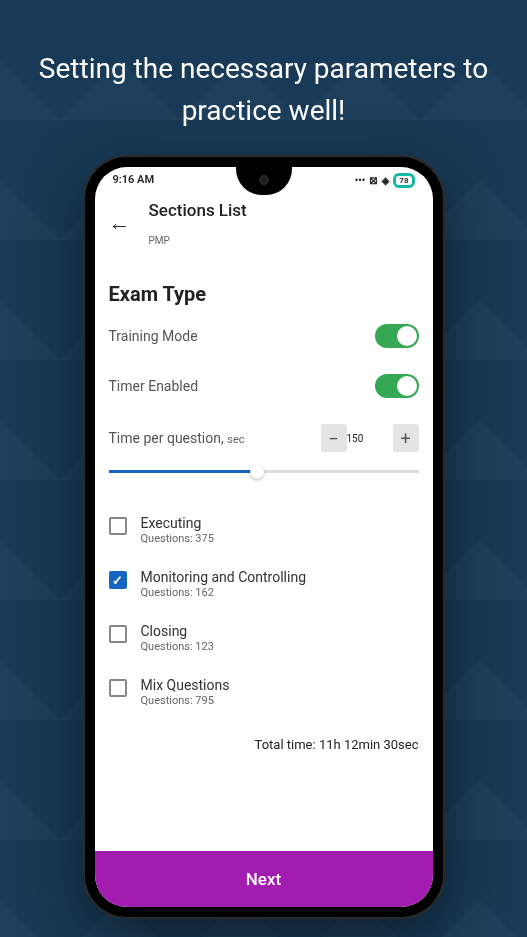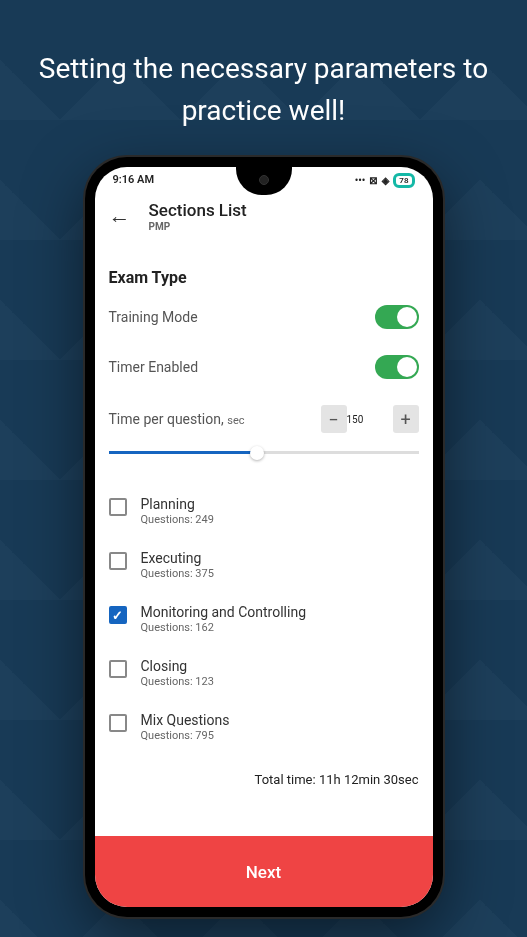--- a/index.html
+++ b/index.html
@@ -100,26 +100,25 @@
       cursor: pointer;
     }
     .header-text .title {
       font-size: 17px;
       font-weight: 500;
       color: #222;
     }
     .header-text .subtitle {
       font-size: 10px;
       color: #666;
-      margin-top: 1px;
-      font-weight: bold;
+      margin-top: 15px;
     }
     .content { padding: 0 14px; }
     .section-title {
-      font-size: 16px;
+      font-size: 20px;
       font-weight: 700;
       color: #222;
       margin: 22px 0 18px;
     }
     .row {
       display: flex;
       justify-content: space-between;
       align-items: center;
       margin-bottom: 26px;
     }
@@ -227,22 +226,22 @@
       font-size: 13px;
       color: #222;
       margin: 18px 0 14px;
     }
     .total-time b { font-weight: 400; margin-left: 40px; }
     .next-btn {
       position: absolute;
       bottom: 0;
       left: 0;
       right: 0;
-      height: 71px;
-      background: #ef4444;
+      height: 56px;
+      background: #a21caf;
       color: #fff;
       font-size: 17px;
       font-weight: 500;
       display: flex;
       align-items: center;
       justify-content: center;
       cursor: pointer;
     }
   </style>
 </head>
@@ -297,27 +296,20 @@
           <div class="stepper-btn">+</div>
         </div>
       </div>
 
       <div class="slider-track">
         <div class="slider-fill"></div>
         <div class="slider-thumb"></div>
       </div>
 
       <div id="sections-list">
-          <div class="section-item">
-            <div class="checkbox"></div>
-            <div class="section-text">
-              <div class="name">Planning</div>
-              <div class="count">Questions: 249</div>
-            </div>
-          </div>
           <div class="section-item">
             <div class="checkbox"></div>
             <div class="section-text">
               <div class="name">Executing</div>
               <div class="count">Questions: 375</div>
             </div>
           </div>
           <div class="section-item">
             <div class="checkbox checked"></div>
             <div class="section-text">

